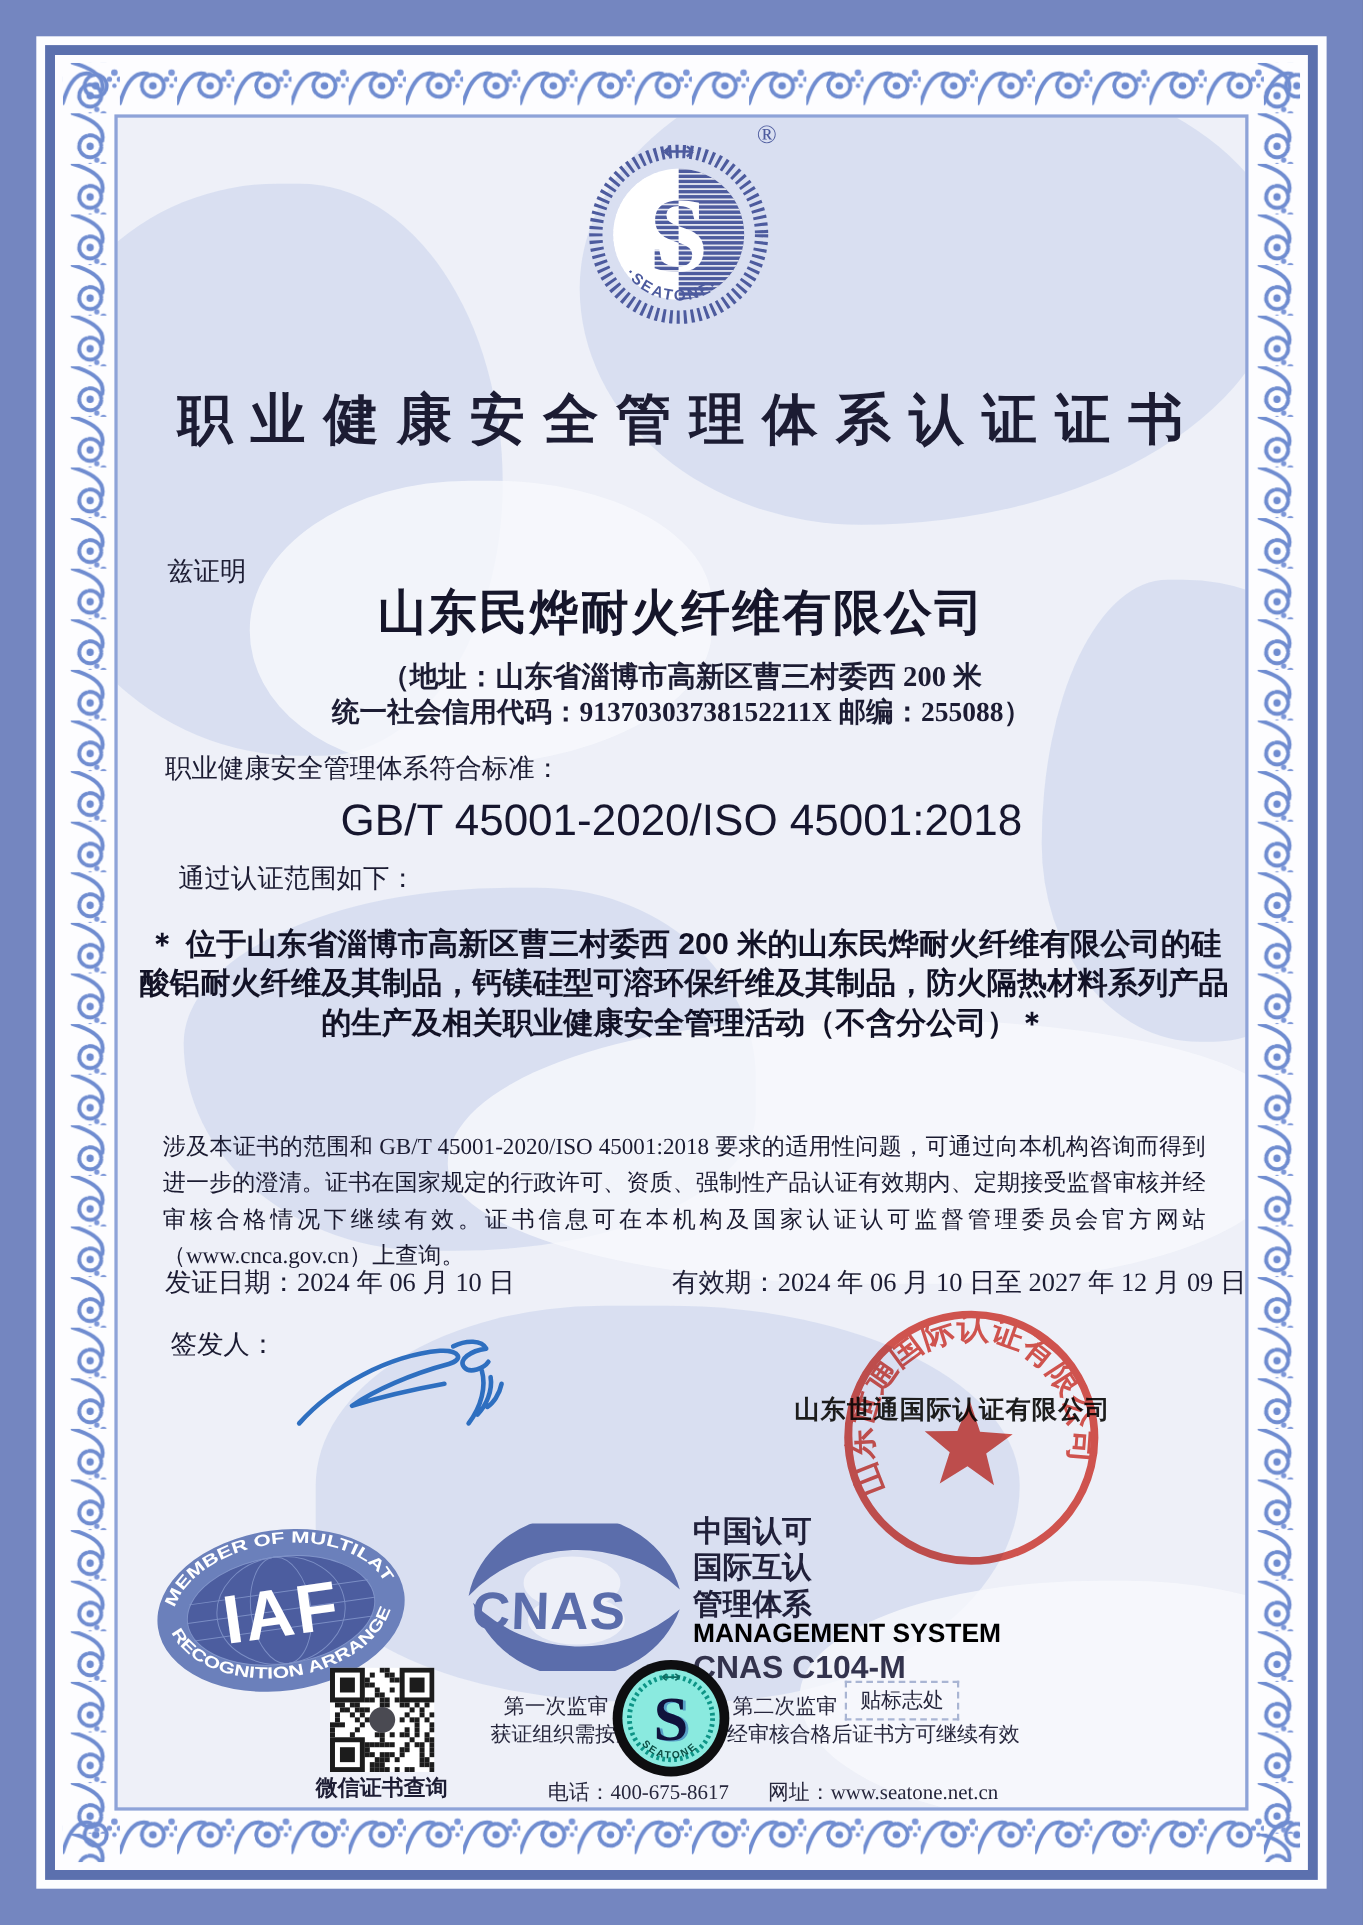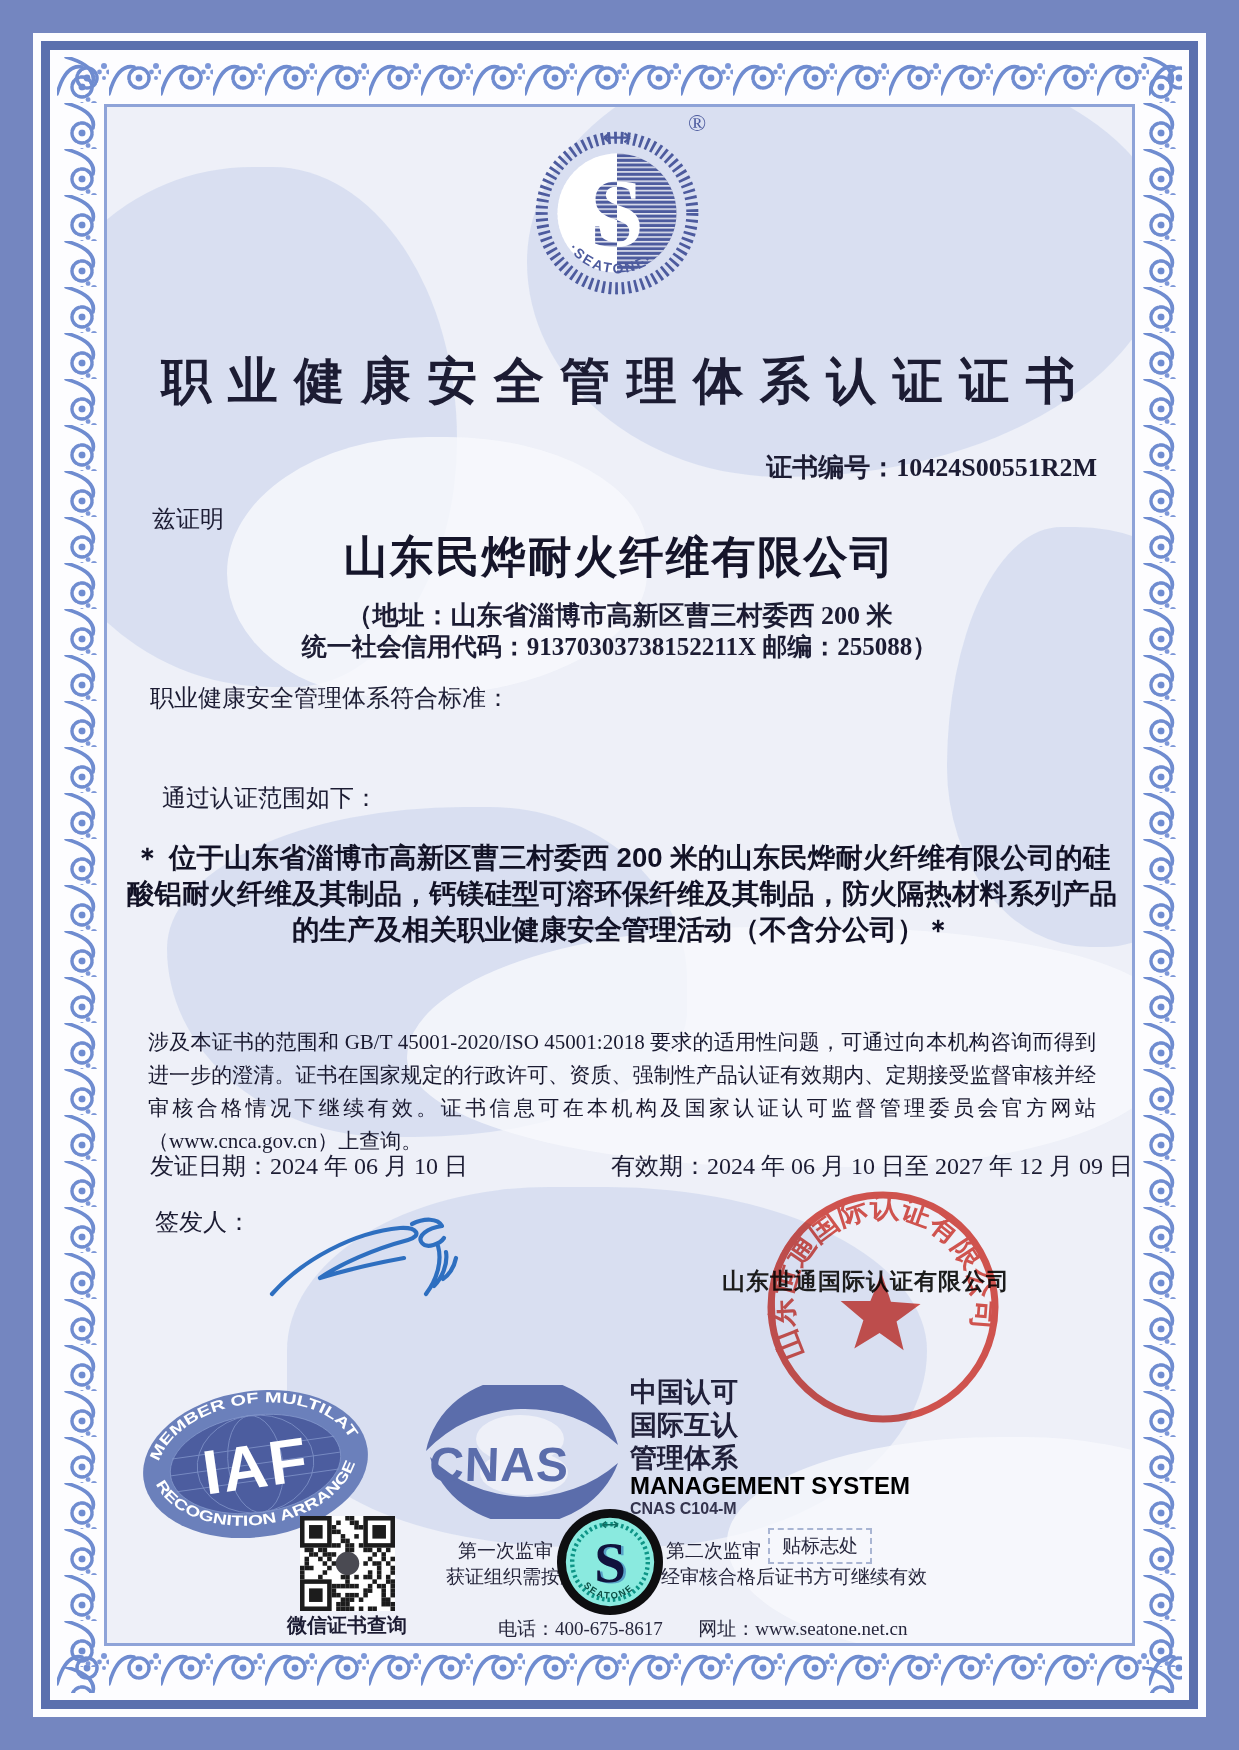--- a/index.html
+++ b/index.html
@@ -105,30 +105,28 @@
     <path d="M0,-64 A64,64 0 0 1 0,64 Z" class="fill-navy"></path>
     <text x="0" y="36" font-size="104" font-weight="bold" text-anchor="middle" class="fill-navy serif" clip-path="url(#clipL)">S</text>
     <text x="0" y="36" font-size="104" font-weight="bold" text-anchor="middle" fill="#fff" class="serif" clip-path="url(#clipR)">S</text>
     <circle r="64" fill="url(#plines)" opacity=".85"></circle>
     <text font-size="15" font-weight="bold" letter-spacing="2.5" class="fill-navy sans"><textPath href="#seatArc">·SEATONE·</textPath></text>
   </svg>
   <div class="abs serif" style="left:688px;top:110px;font-size:24px;color:var(--navy)">®</div>
 
   <div class="abs serif" style="left:70px;right:70px;top:348px;text-align:center;font-size:50px;font-weight:bold;letter-spacing:2px;">职 业 健 康 安 全 管 理 体 系 认 证 证 书</div>
 
-  <div class="abs serif" style="right:142px;top:450px;font-size:26px;font-weight:bold;">
-    <span>证书编号：</span><span>10424S00551R2M</span>
-  </div>
 
   <div class="abs serif" style="left:152px;top:503px;font-size:24px;">兹证明</div>
   <div class="abs sans" style="left:70px;right:70px;top:528px;text-align:center;font-size:44px;font-weight:bold;letter-spacing:2px;color:#15152a;">山东民烨耐火纤维有限公司</div>
   <div class="abs serif" style="left:70px;right:70px;top:598px;text-align:center;font-size:26px;font-weight:bold;">（地址：山东省淄博市高新区曹三村委西 200 米</div>
   <div class="abs serif" style="left:70px;right:70px;top:630px;text-align:center;font-size:25px;font-weight:bold;">统一社会信用代码：91370303738152211X 邮编：255088）</div>
 
   <div class="abs serif" style="left:150px;top:682px;font-size:24px;">职业健康安全管理体系符合标准：</div>
+  <div class="abs sans" style="left:70px;right:70px;top:724px;text-align:center;font-size:40px;font-weight:500;color:#16162e;">GB/T 45001-2020/ISO 45001:2018</div>
 
   <div class="abs serif" style="left:150px;top:782px;font-size:24px;margin-left:12px;">通过认证范围如下：</div>
   <div class="abs sans" style="left:122px;width:1000px;top:840px;text-align:center;font-size:27.5px;font-weight:bold;line-height:36px;color:#121226;">＊ 位于山东省淄博市高新区曹三村委西 200 米的山东民烨耐火纤维有限公司的硅酸铝耐火纤维及其制品，钙镁硅型可溶环保纤维及其制品，防火隔热材料系列产品的生产及相关职业健康安全管理活动（不含分公司）＊</div>
 
   <div class="abs serif" style="left:148px;width:948px;top:1026px;font-size:21px;line-height:33px;text-align:justify;color:#1a1a30;">涉及本证书的范围和 GB/T 45001-2020/ISO 45001:2018 要求的适用性问题，可通过向本机构咨询而得到进一步的澄清。证书在国家规定的行政许可、资质、强制性产品认证有效期内、定期接受监督审核并经审核合格情况下继续有效。证书信息可在本机构及国家认证认可监督管理委员会官方网站（www.cnca.gov.cn）上查询。</div>
 
   <div class="abs serif" style="left:150px;top:1150px;font-size:24px;">
     <span>发证日期：</span><span>2024 年 06 月 10 日</span>
   </div>
   <div class="abs serif" style="left:611px;top:1150px;font-size:24px;">
@@ -180,21 +178,21 @@
     <ellipse cx="104" cy="88" rx="44" ry="22" fill="var(--content_bg)"></ellipse>
     <text x="12" y="96" font-size="48" font-weight="bold" letter-spacing="1" class="fill-cnas sans" transform="skewX(-2)">CNAS</text>
   </svg>
 
   <div class="abs serif" style="left:630px;top:1376px;font-size:27px;font-weight:bold;line-height:33px;color:#20203a;">
     <div>中国认可</div>
     <div>国际互认</div>
     <div>管理体系</div>
   </div>
   <div class="abs sans" style="left:630px;top:1472px;font-size:24px;font-weight:bold;color:#000000;">MANAGEMENT SYSTEM</div>
-  <div class="abs sans" style="left:630px;top:1500px;font-size:16px;font-weight:bold;color:#33334d;">CNAS C104-M</div>
+  <div class="abs sans" style="left:630px;top:1500px;font-size:29px;font-weight:bold;color:#33334d;">CNAS C104-M</div>
 
   <svg id="qr-svg" class="abs" style="left:300px;top:1516px;width:95px;height:95px" viewBox="0 0 94.5 94.5">
       <rect width="94.5" height="94.5" fill="#fff"></rect>
       <rect x="0" y="0" width="31.5" height="31.5" fill="#1c1c1c"></rect>
       <rect x="4.5" y="4.5" width="22.5" height="22.5" fill="#fff"></rect>
       <rect x="9" y="9" width="13.5" height="13.5" fill="#1c1c1c"></rect>
       <rect x="63" y="0" width="31.5" height="31.5" fill="#1c1c1c"></rect>
       <rect x="67.5" y="4.5" width="22.5" height="22.5" fill="#fff"></rect>
       <rect x="72" y="9" width="13.5" height="13.5" fill="#1c1c1c"></rect>
       <rect x="0" y="63" width="31.5" height="31.5" fill="#1c1c1c"></rect>

